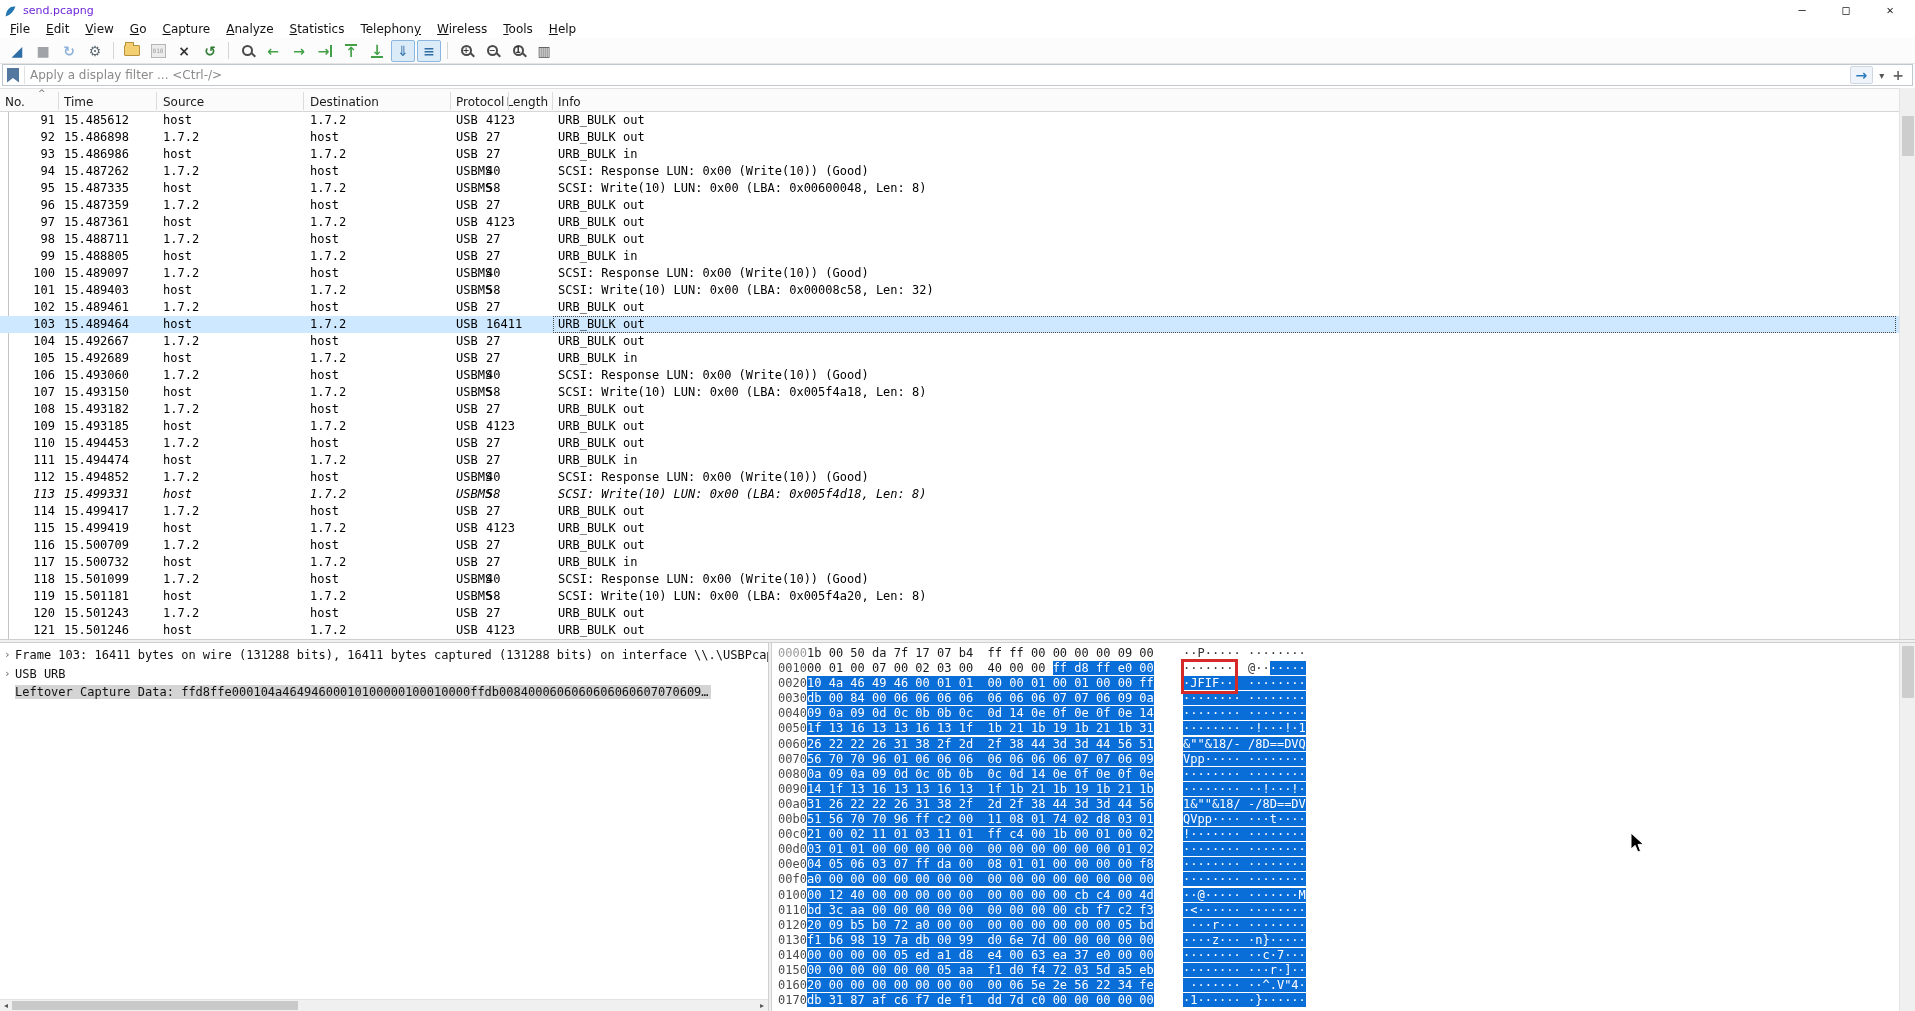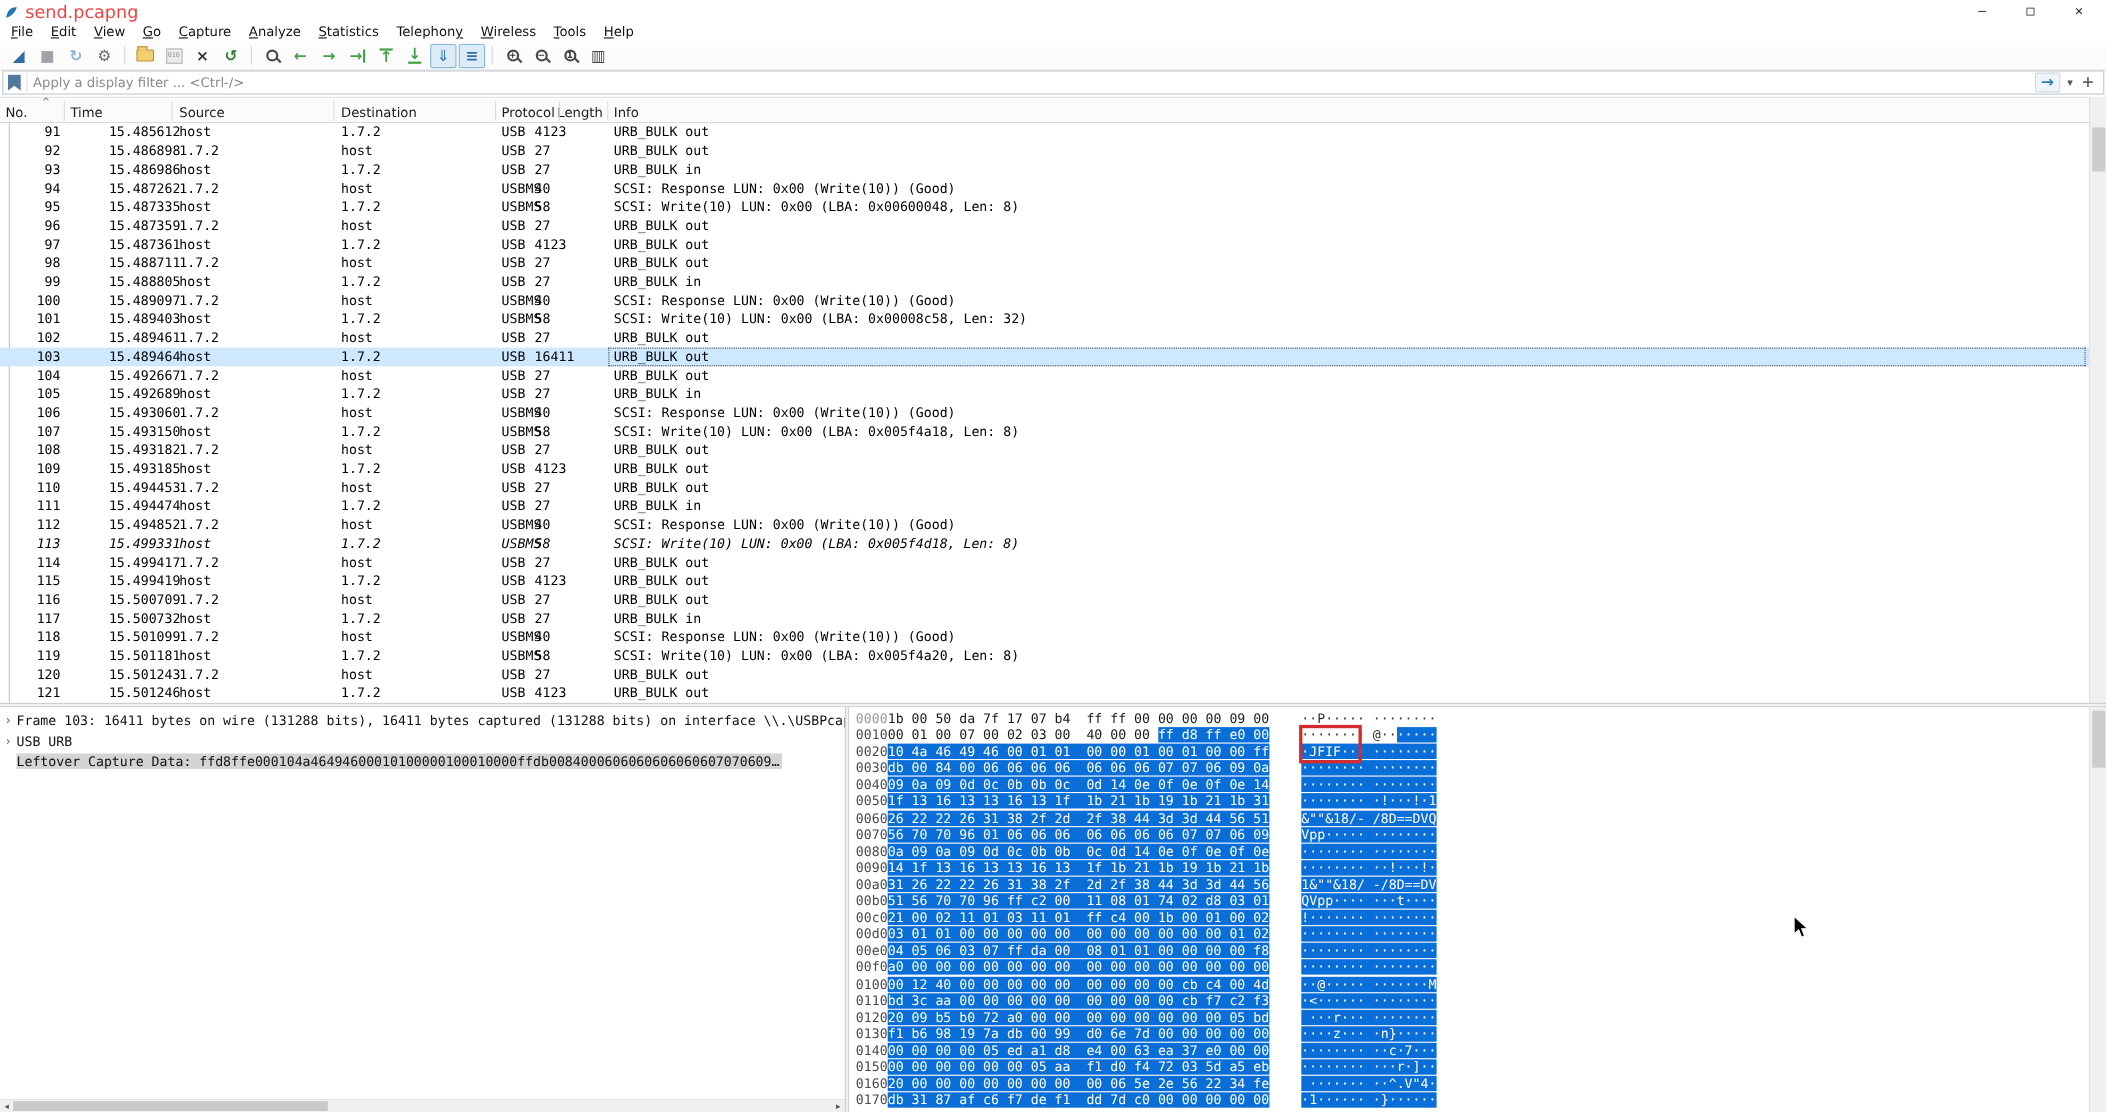--- a/index.html
+++ b/index.html
@@ -4,21 +4,21 @@
 <style>
   * { margin:0; padding:0; box-sizing:border-box; }
   html,body { width:1915px; height:1011px; overflow:hidden; background:#fff;
               font-family:"DejaVu Sans", sans-serif; }
   .window { position:relative; width:1915px; height:1011px; background:#fff; overflow:hidden; }
 
   
   .titlebar { position:absolute; top:0; left:0; right:0; height:20px; background:#ffffff;
               display:flex; align-items:center; }
   .app-icon { margin:2px 6px 0 4px; width:13px; height:13px; }
-  .title-text { font-size:16px; color:#ef4444; }
+  .title-text { font-size:11px; color:#6d28d9; }
   .win-controls { position:absolute; right:3px; top:0; height:20px; display:flex; }
   .win-btn { width:44px; height:20px; display:flex; align-items:center; justify-content:center;
              font-size:12px; color:#222; font-family:"DejaVu Sans Mono", monospace; }
 
   
   .menubar { position:absolute; top:20px; left:0; right:0; height:18px; background:#ffffff;
              display:flex; align-items:center; padding-left:2px; }
   .menu-item { font-size:12px; color:#111; padding:0 8px; height:18px; line-height:18px; }
   .menu-item u { text-decoration:underline; }
 
@@ -66,21 +66,21 @@
   .plheader .hcell { position:absolute; top:6px; }
   .hsep { position:absolute; top:3px; height:18px; width:1px; background:#dcdcdc; }
   .sortcaret { position:absolute; top:-1px; left:38px; font-size:9px; color:#666; }
   .plrows { position:absolute; top:112px; left:0; width:1899px; height:527px; background:#fff;
             font-family:"DejaVu Sans Mono", monospace; font-size:12px; color:#000; }
   .spine { position:absolute; left:8px; top:0; bottom:0; width:1px; background:#c4c4c4; }
   .prow { position:absolute; left:0; width:1899px; height:17px; line-height:17px; }
   .prow.selected { background:#cde8ff; }
   .pcell { position:absolute; top:0; white-space:nowrap; overflow:hidden; }
   .c-no    { left:0;   width:55px;  text-align:right; }
-  .c-time  { left:64px;  width:96px;margin-left:35px; }
+  .c-time  { left:64px;  width:96px; }
   .c-src   { left:163px; width:144px; }
   .c-dst   { left:310px; width:144px; }
   .c-proto { left:456px; width:50px; }
   .c-len   { left:486px; width:62px; text-align:left; }
   .c-info  { left:558px; right:8px; }
   .focusrect { position:absolute; left:553px; width:1343px; top:0; height:17px;
                border:1px dotted #4a4a4a; }
 
   
   .vscroll { position:absolute; width:16px; background:#f0f0f0; border-left:1px solid #e3e3e3; }

